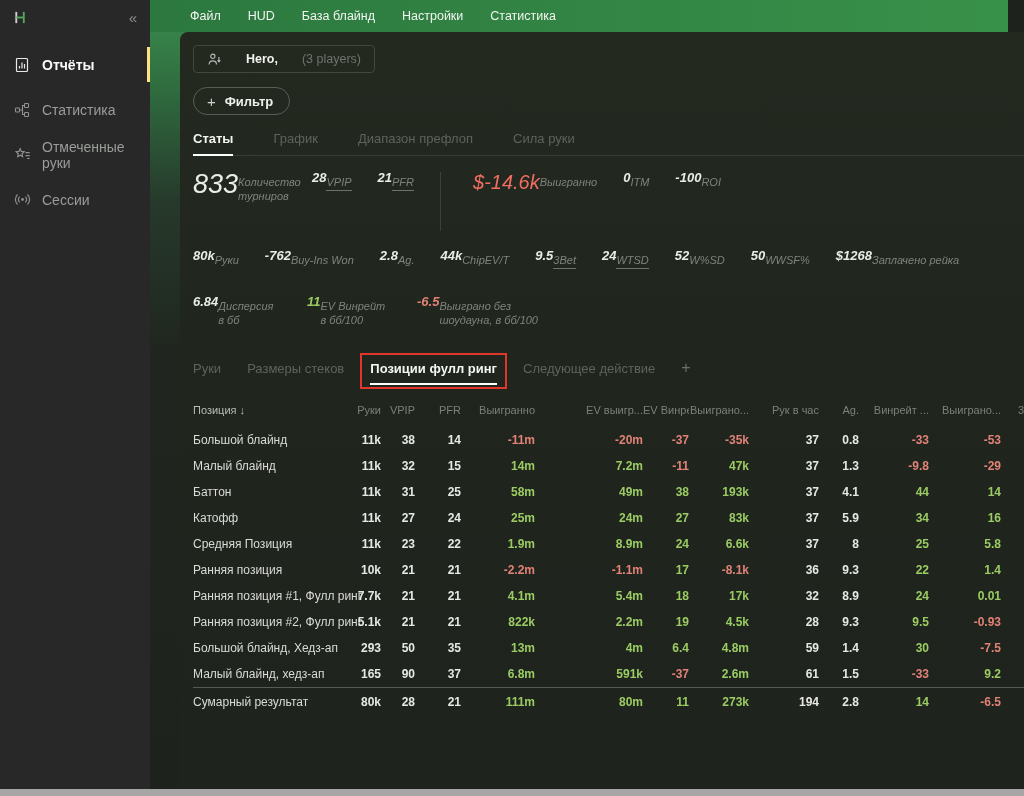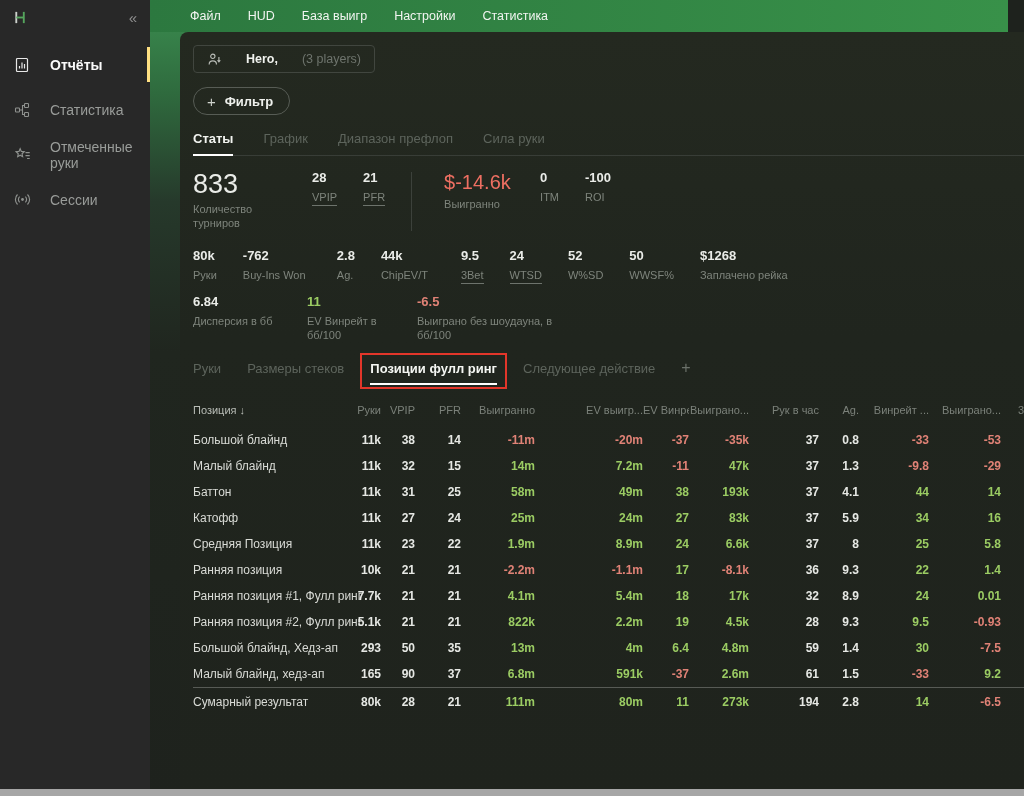--- a/index.html
+++ b/index.html
@@ -12,21 +12,21 @@
     background:linear-gradient(90deg,#2c783f,#389149);
     display:flex;align-items:center;gap:27px;padding-left:40px;box-sizing:border-box;}
   .menu-item{color:#f2f5f1;font-size:12.5px;cursor:default;}
 
   
   .sidebar{position:absolute;left:0;top:0;width:150px;height:100%;background:#282828;z-index:3;}
   .sidebar-top{height:34px;display:flex;align-items:center;justify-content:space-between;padding:0 13px;}
   .logo{display:flex;align-items:center;}
   .collapse{color:#8f8f8f;font-size:15px;line-height:1;}
   .side-nav{margin-top:8px;}
-  .side-item{position:relative;height:45px;display:flex;align-items:center;gap:19px;
+  .side-item{position:relative;height:45px;display:flex;align-items:center;gap:11px;
     padding-left:14px;color:#999c99;font-size:14px;}
   .side-item .s-icon{width:17px;height:17px;display:flex;align-items:center;color:#8f928f;flex:0 0 auto;}
   .side-item.active{color:#fafafa;font-weight:600;}
   .side-item.active .s-icon{color:#e8e8e8;}
   .active-bar{position:absolute;right:0;top:5px;bottom:5px;width:3px;background:var(--indicator);}
 
   
   .main{position:absolute;left:150px;top:32px;right:0;bottom:0;
     background:linear-gradient(180deg,#37824a 0px,#2f6b3e 60px,#26392b 170px,#20261f 320px,#1e221d 100%);}
   .panel{position:absolute;left:30px;top:0;right:0;bottom:0;
@@ -39,31 +39,31 @@
   .player-btn .p-icon{color:#b9bdb7;display:flex;}
   .player-btn .p-name{font-weight:600;color:#f0f2ee;}
   .player-btn .p-count{color:#6e746d;}
 
   .filter-row{margin-top:14px;}
   .filter-btn{display:inline-flex;align-items:center;gap:9px;height:28px;padding:0 16px 0 13px;
     background:transparent;border:1px solid #575c55;border-radius:15px;color:#eef0ec;
     font-size:13px;font-weight:600;font-family:inherit;}
   .filter-btn .f-plus{font-size:15px;font-weight:400;color:#cfd3cd;line-height:1;}
 
-  .view-tabs{display:flex;gap:30px;margin-top:16px;padding-bottom:9px;border-bottom:1px solid #383d37;}
+  .view-tabs{display:flex;gap:40px;margin-top:16px;padding-bottom:9px;border-bottom:1px solid #383d37;}
   .vtab{position:relative;font-size:13px;color:#5d645c;}
   .vtab.active{color:#f2f4f0;font-weight:600;}
   .vtab.active::after{content:"";position:absolute;left:0;right:0;bottom:-10px;height:2px;background:#fff;}
 
   
   .stats-row{display:flex;align-items:flex-start;gap:26px;}
   .row1{margin-top:15px;height:60px;}
   .row2{margin-top:18px;height:40px;}
   .row3{margin-top:6px;height:44px;}
-  .stat{display:flex;flex-direction:column;}
+  .stat{display:flex;flex-direction:row;font-style:italic;}
   .stat-value{color:#eaece8;font-size:13px;font-weight:700;line-height:1.15;}
   .stat-value.xl{font-size:27px;font-weight:400;line-height:1;}
   .stat-value.lg{font-size:20px;font-weight:400;line-height:1.1;}
   .stat-value.green{color:var(--positive);}
   .stat-value.red{color:var(--negative);}
   .stat-value.lg.red{color:var(--big-loss);}
   .stat-label{margin-top:4px;color:#7e847c;font-size:11px;line-height:1.3;}
   .stat-label.u{border-bottom:1px solid #6d736c;align-self:flex-start;padding-bottom:1px;}
   .stat-divider{width:1px;align-self:stretch;background:#3c413b;margin:1px 6px 0 0;}
   .row1 .stat:nth-child(1){max-width:93px;}
@@ -102,21 +102,21 @@
   .bottom-bar{position:absolute;left:0;right:0;bottom:0;height:7px;background:#a6a6a6;z-index:9;}
 </style>
 </head>
 <body>
 
 <div class="screen">
 
   <div class="menubar" id="menubar">
       <div class="menu-item">Файл</div>
       <div class="menu-item">HUD</div>
-      <div class="menu-item">База выигр</div>
+      <div class="menu-item">База блайнд</div>
       <div class="menu-item">Настройки</div>
       <div class="menu-item">Статистика</div>
     </div>
 
   <aside class="sidebar">
     <div class="sidebar-top">
       <span class="logo">
         <svg width="15" height="15" viewBox="0 0 16 16" fill="none">
           <path d="M3.5 2v12" stroke="#cdd1cc" stroke-width="2"></path>
           <path d="M11.5 2v12" stroke="#55a55d" stroke-width="2"></path>

